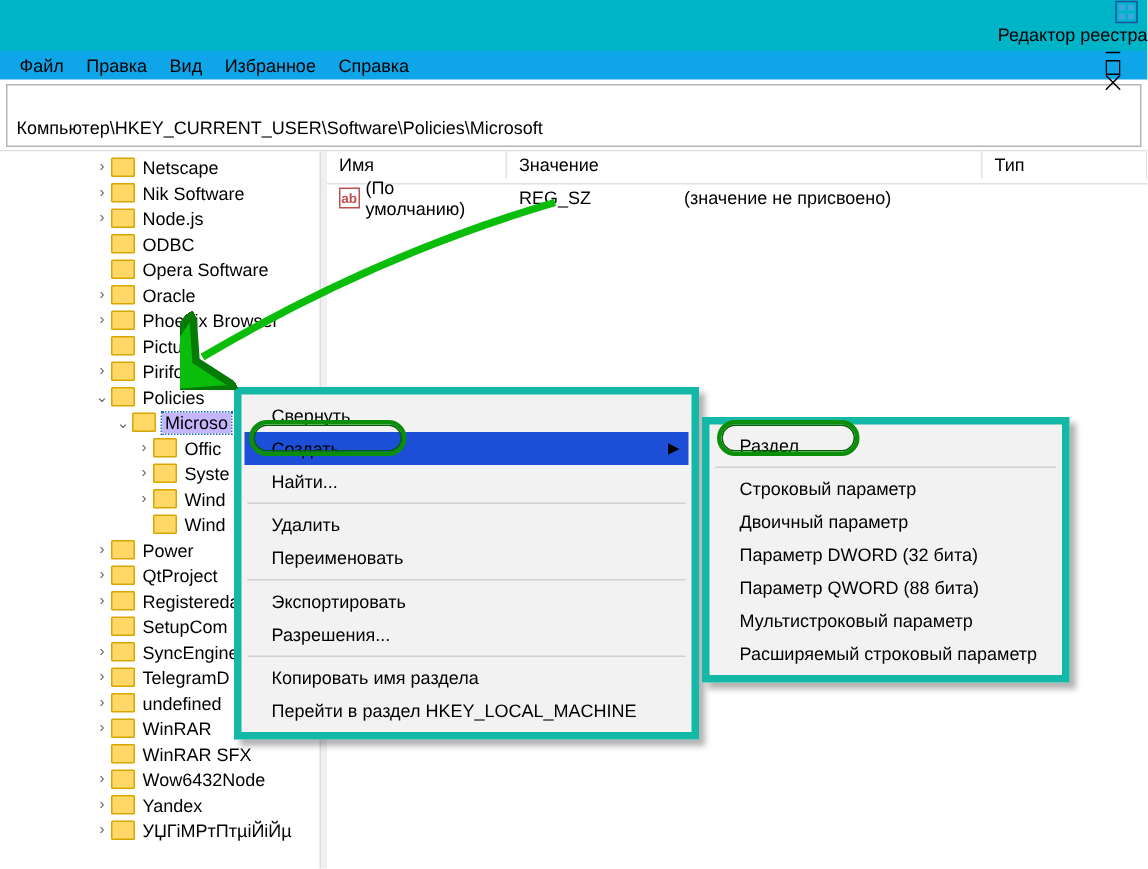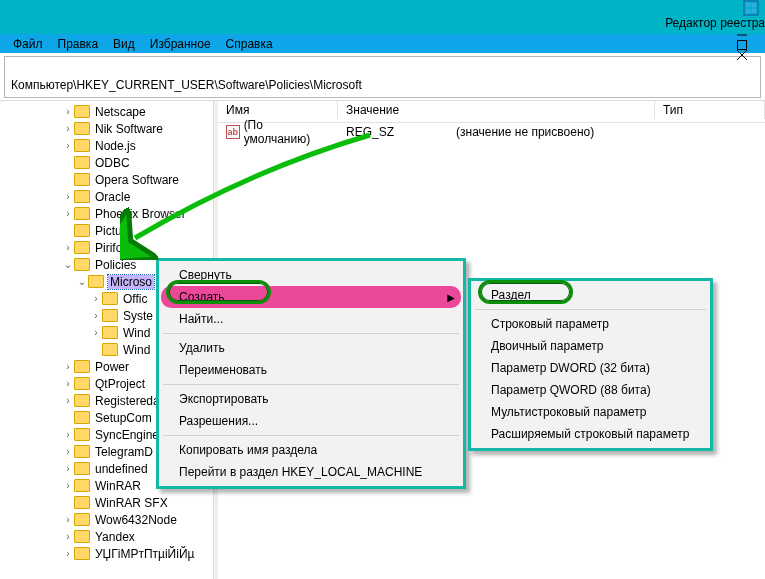--- a/index.html
+++ b/index.html
@@ -19,23 +19,23 @@
   .list .hcol { padding:2px 8px; border-right:1px solid #e0e0e0; font-size:12px; }
   .list .row { display:flex; height:18px; align-items:center; }
   .list .cell { padding:0 8px; font-size:12px; }
   .tree-row { display:flex; align-items:center; height:17px; font-size:12px; white-space:nowrap; }
   .tree-row .tgl { width:12px; text-align:center; color:#666; font-size:10px; }
   .tree-row .pad { flex-shrink:0; }
   .tree-row .fld { width:16px; height:13px; background:#ffd867; border:1px solid #d7a600; border-radius:1px; margin-right:4px; flex-shrink:0; }
   .tree-row.sel .lbl { background:#c4b5fd; outline:1px dotted #1a6fb0; padding:0 2px;}
   .lbl { padding:0 1px; }
   .tree-wrap { position:relative; }
-  .ctxmenu { position:absolute; background:#f2f2f2; border:3px solid #14b8a6; box-shadow:4px 4px 4px rgba(0,0,0,.3); padding:3px 2px; font-size:12px; }
+  .ctxmenu { position:absolute; background:#f2f2f2; border:5px solid #14b8a6; box-shadow:4px 4px 4px rgba(0,0,0,.3); padding:3px 2px; font-size:12px; }
   .ctxmenu .citem { height:22px; display:flex; align-items:center; padding:0 18px 0 18px; white-space:nowrap; position:relative;}
-  .ctxmenu .citem.hl { background:#ec4899;border-radius:10px; }
+  .ctxmenu .citem.hl { background:#1d4ed8; }
   .ctxmenu .sep { height:1px; background:#d0d0d0; margin:3px 2px; }
   .ctxmenu .arrow { position:absolute; right:6px; font-size:10px; }
   .hlring { border:3px solid #0b8f0b; border-radius:12px; position:absolute; pointer-events:none; box-shadow:0 0 0 1px #055c05 inset;}
   .arrowline { position:absolute; pointer-events:none; }
   .ab-icon { width:14px; height:14px; border:1px solid #c05050; color:#c05050; font-size:9px; display:inline-flex; align-items:center; justify-content:center; background:#fff; margin-right:4px; font-weight:bold;}
 </style>
 </head>
 <body>
 
 <div class="titlebar">

